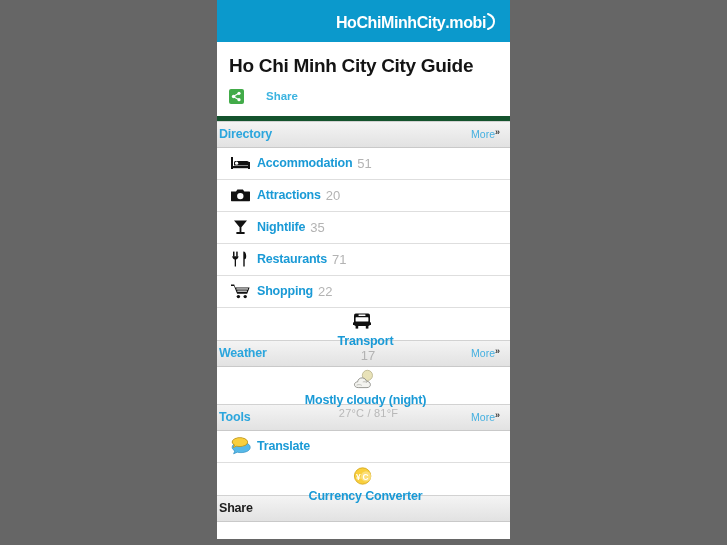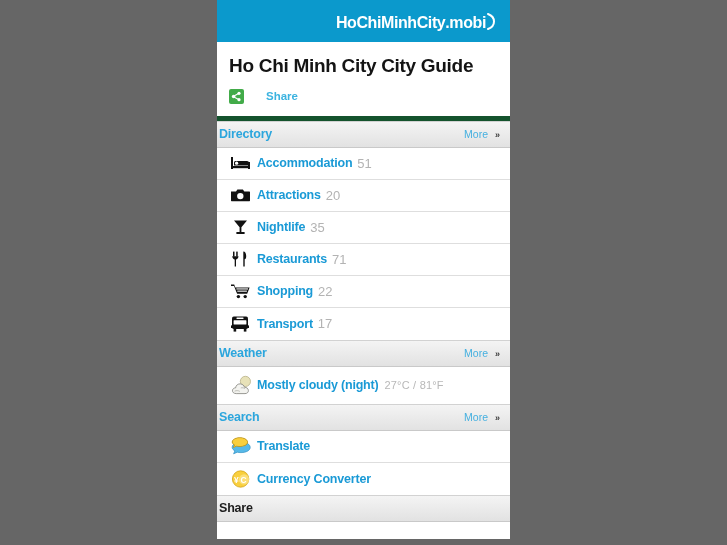--- a/index.html
+++ b/index.html
@@ -101,22 +101,22 @@
   }
   .section-title {
     font-size: 12.5px;
     font-weight: bold;
     color: #2ca6dd;
     letter-spacing: -0.2px;
   }
   .section-title.dark { color: #1c1c1c; }
   .section-more {
     display: flex;
-    align-items: flex-end;
-    gap: 7px;
+    align-items: flex-start;
+    gap: 0;
   }
   .more-label {
     font-size: 10.5px;
     color: #45b0e0;
   }
   .more-chevron {
     font-size: 9px;
     color: #3a3a3a;
     font-weight: bold;
     line-height: 1;
@@ -125,21 +125,21 @@
   
   .row {
     height: 32px;
     display: flex;
     align-items: center;
     padding: 0 10px 0 14px;
     box-sizing: border-box;
     border-bottom: 1px solid #dedede;
     background: #ffffff;
   }
-  .row:last-child { border-bottom: none; }
+  .row:last-child { border-bottom: none; flex-direction: column; }
   .row-icon {
     width: 26px;
     flex: 0 0 26px;
     display: flex;
     align-items: center;
     justify-content: flex-start;
   }
   .row-label {
     font-size: 12.5px;
     font-weight: bold;
@@ -297,21 +297,21 @@
           <path d="M3.6 16.2 C5.4 15.3 7.4 15.5 8.8 16.4" stroke="#a9a9a2" stroke-width="0.7" fill="none"></path>
           <path d="M9.8 13.0 C11.3 12.4 13.0 12.8 14.0 13.8" stroke="#a9a9a2" stroke-width="0.7" fill="none"></path>
         </svg>
       </span>
       <span class="row-label">Mostly cloudy (night)</span>
       <span class="row-meta">27°C / 81°F</span>
     </div>
   </div>
 
   <div class="section-head">
-    <span class="section-title">Search</span>
+    <span class="section-title">Tools</span>
     <span class="section-more">
       <span class="more-label">More</span>
       <span class="more-chevron">»</span>
     </span>
   </div>
   <div class="section-body">
 
     <div class="row row-tool">
       <span class="row-icon">
         <svg width="22" height="18" viewBox="0 0 22 18">

